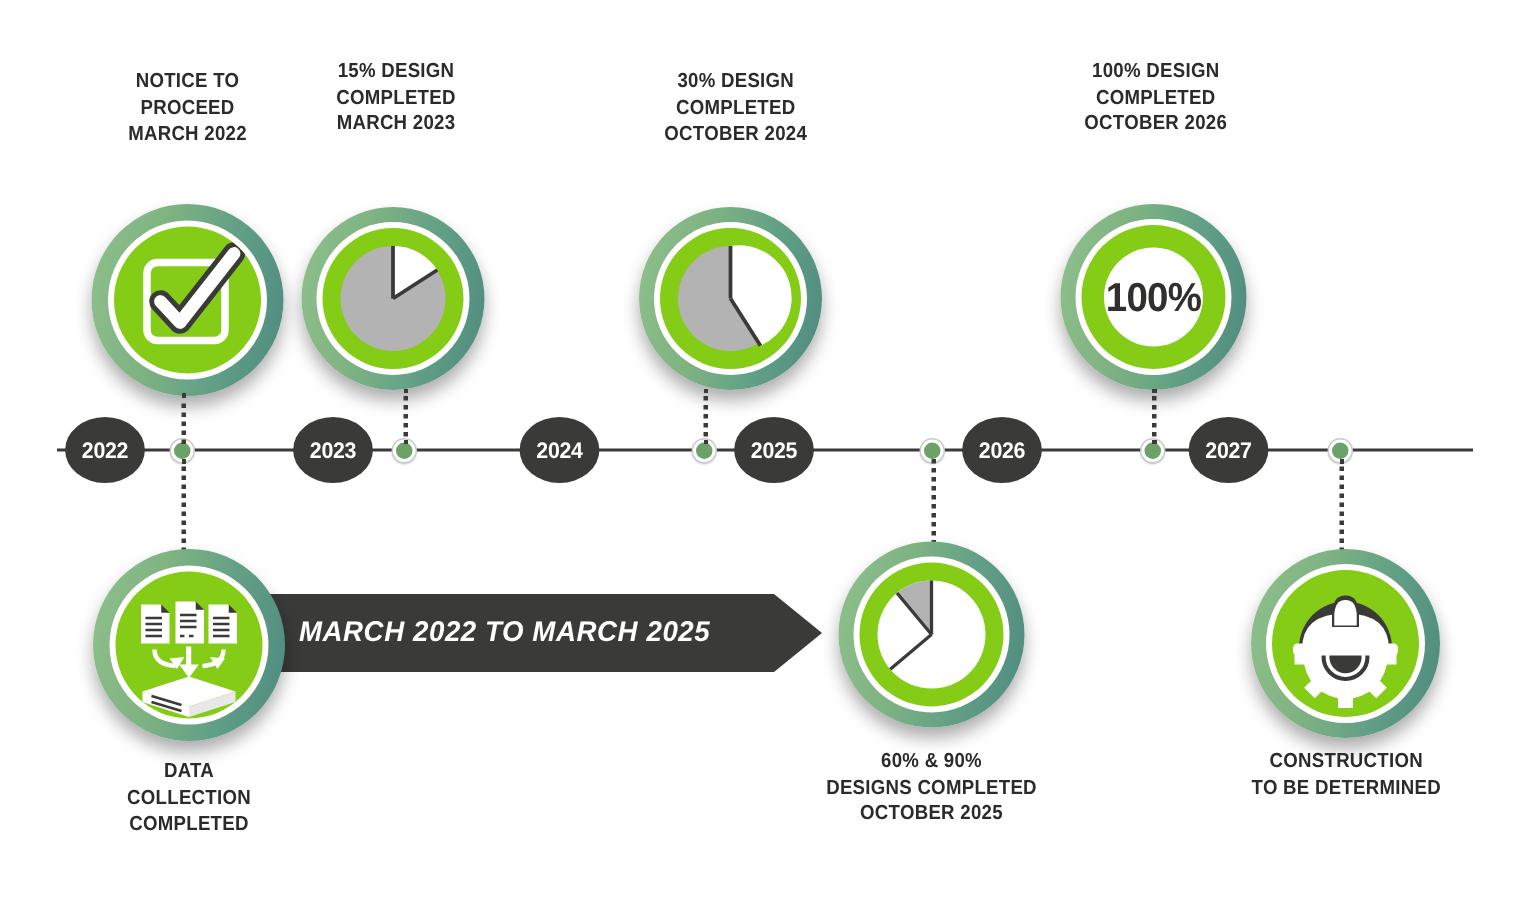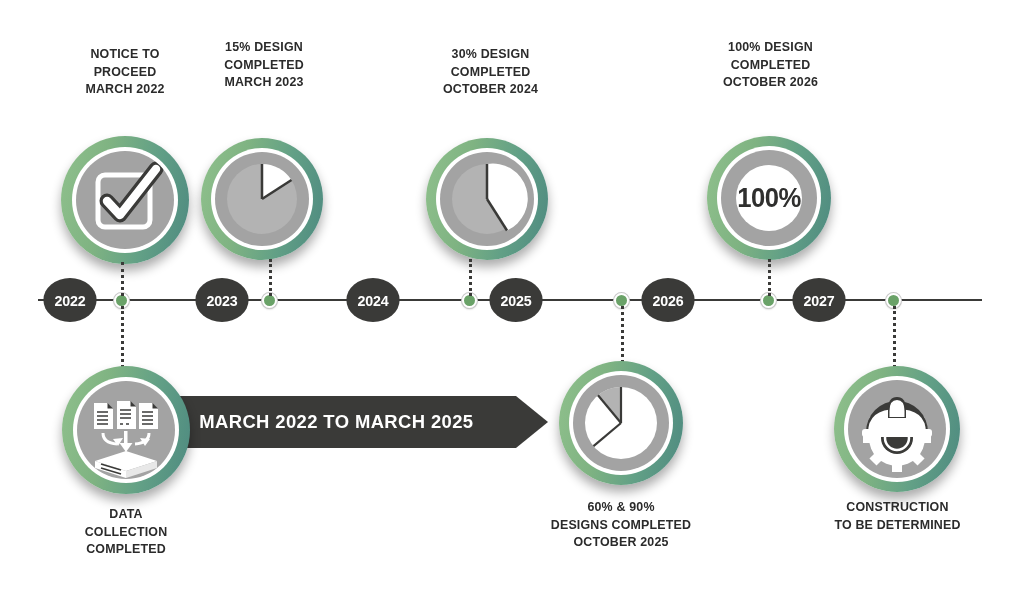--- a/index.html
+++ b/index.html
@@ -51,35 +51,36 @@
     border-radius:50%;
     background:linear-gradient(100deg,#8fc08c 0%,#7fb382 34%,#62a086 66%,#4e8a80 100%);
     box-shadow:0 7px 11px rgba(0,0,0,.33);
   }
   .badge .white{
     position:absolute;border-radius:50%;background:#ffffff;
   }
   .badge .inner{
     position:absolute;border-radius:50%;overflow:hidden;
   }
-  .inner.dark{background:#a3a3a3;}
+  .inner.dark{background:#84cc16;}
 
   .pct-text{
     position:absolute;left:0;top:0;width:100%;height:100%;
     display:flex;align-items:center;justify-content:center;
     color:#2f2f2e;font-weight:bold;font-size:27px;letter-spacing:-0.5px;
     transform:scaleX(0.95);
   }
 
   .svg-fit{position:absolute;left:0;top:0;width:100%;height:100%;}
 
   
   .arrow-banner{
     position:absolute;
     filter:drop-shadow(0 5px 6px rgba(0,0,0,.3));
+    font-style:italic;
   }
   .arrow-banner .label{
     position:absolute;left:0;top:0;width:100%;height:100%;
     display:flex;align-items:center;justify-content:center;
     color:#ffffff;font-weight:bold;font-size:19px;letter-spacing:0.4px;
     padding-right:26px;box-sizing:border-box;
     transform:scaleX(0.97);
   }
 </style>
 </head>

